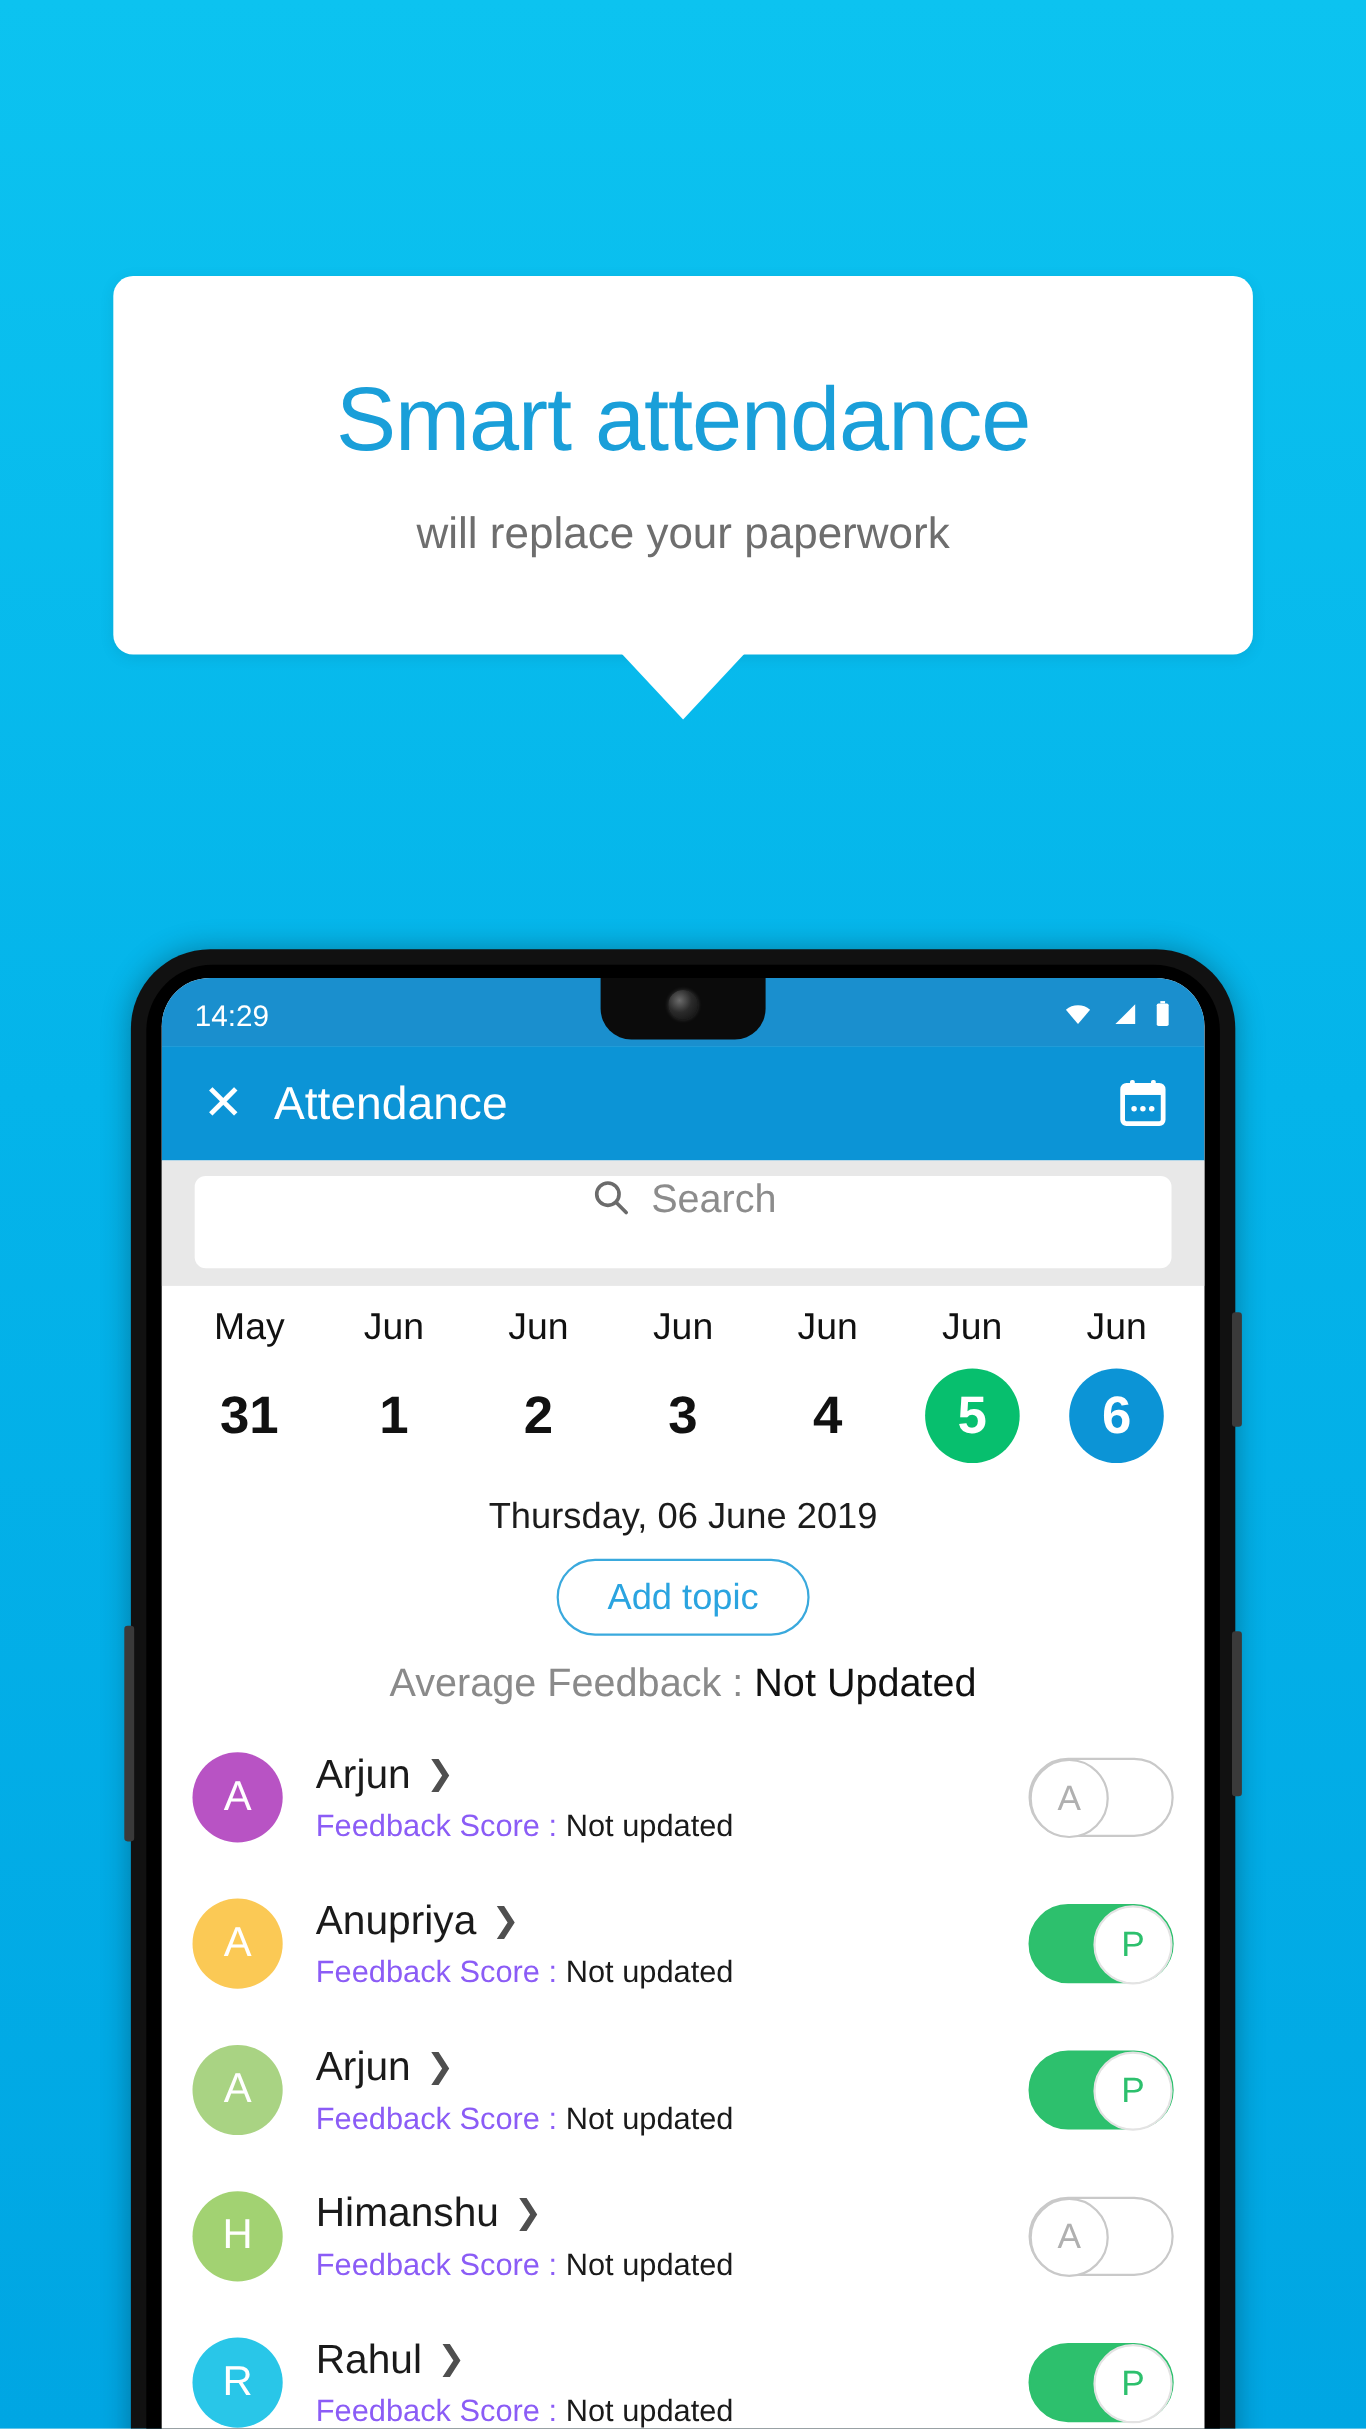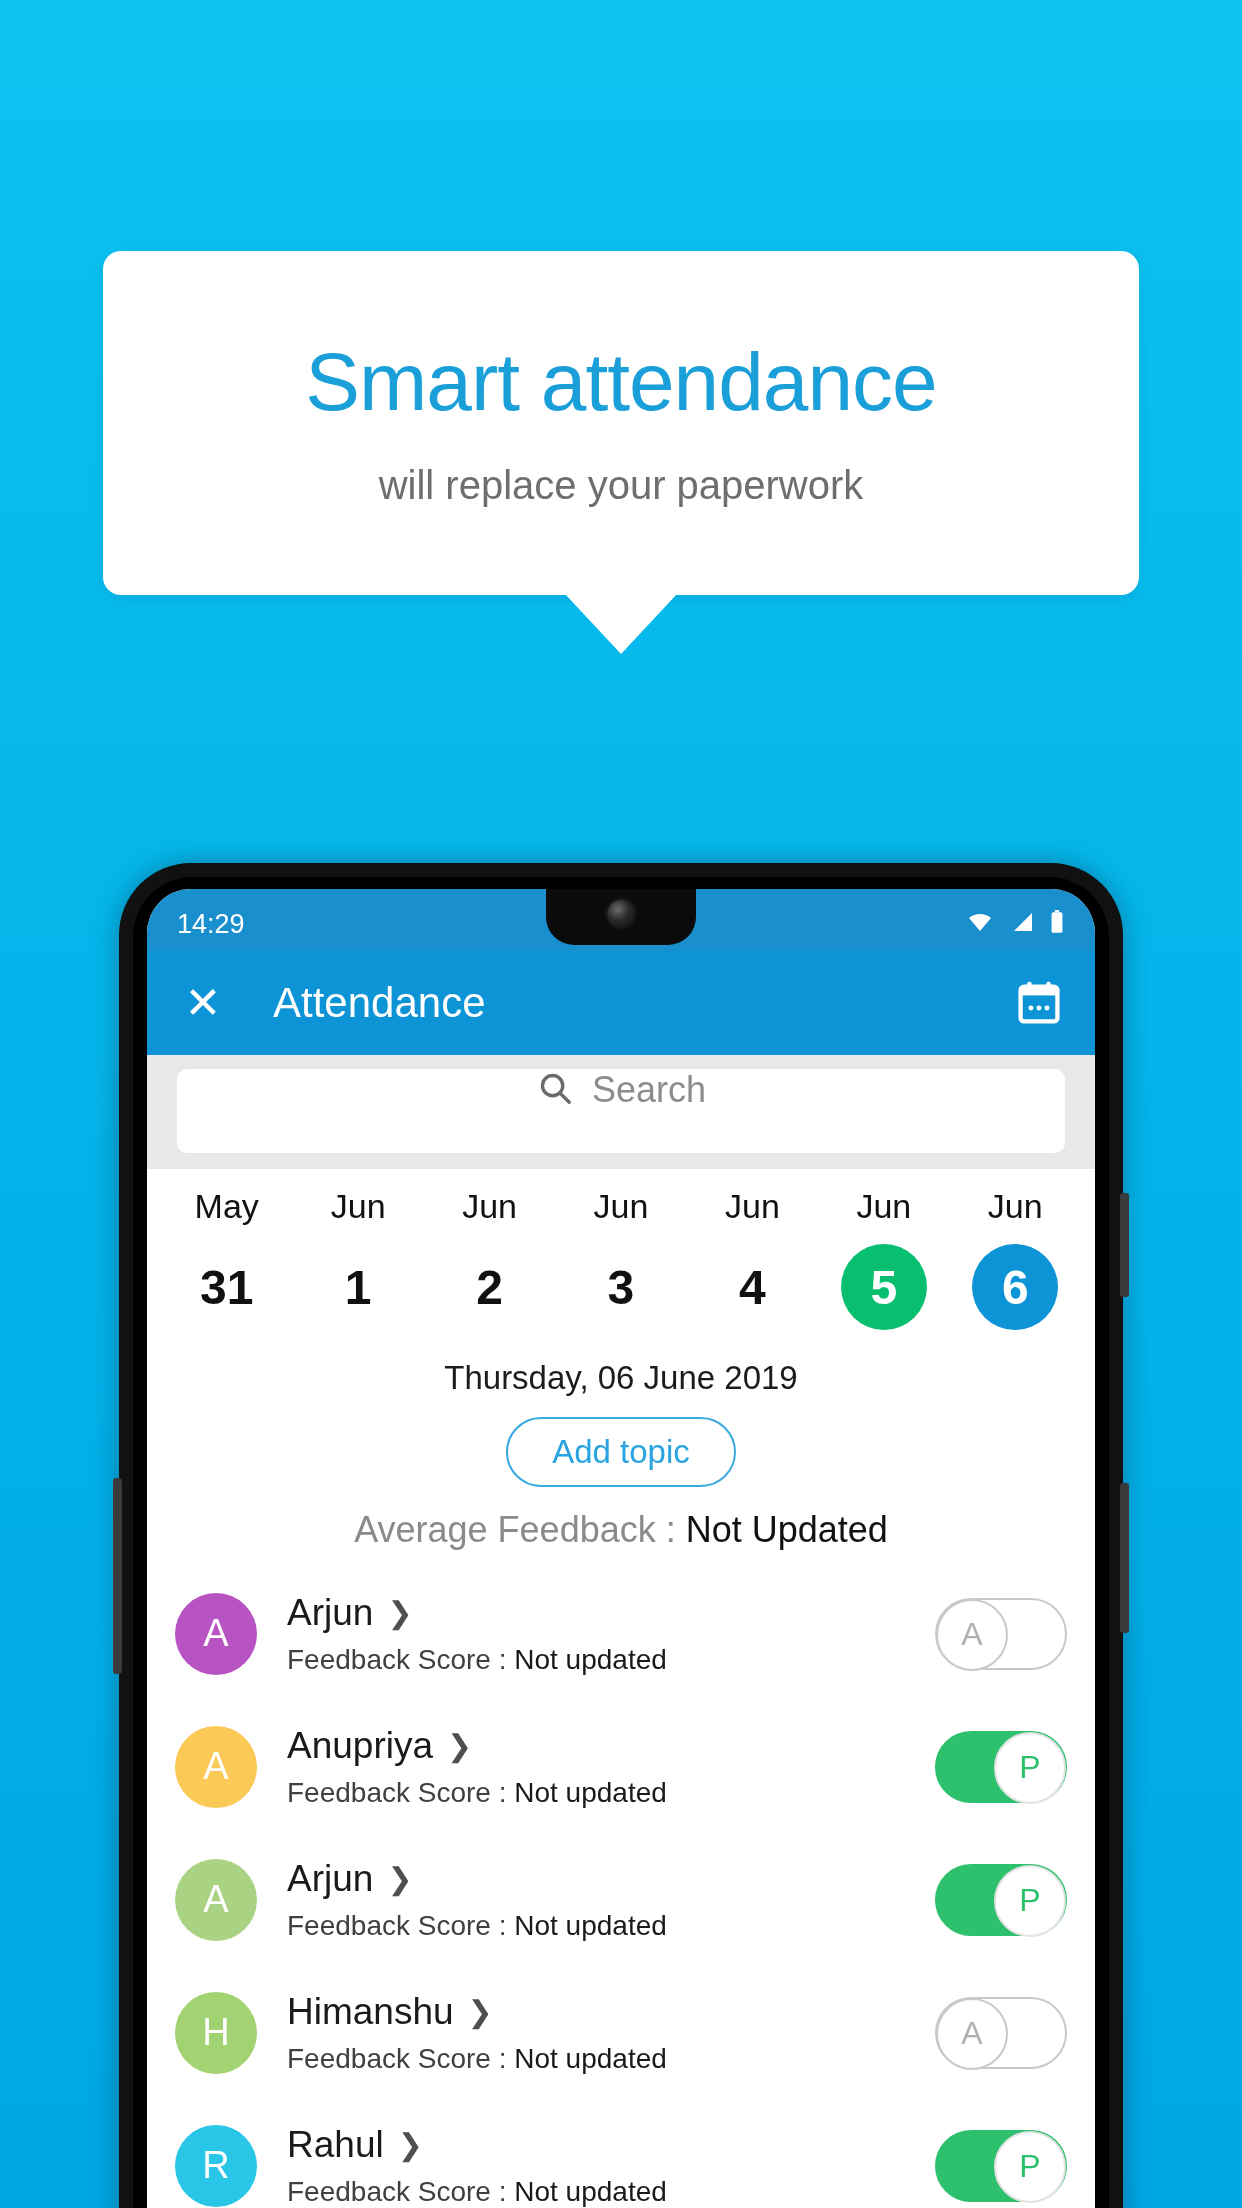--- a/index.html
+++ b/index.html
@@ -169,21 +169,21 @@
     justify-content: center;
     color: #ffffff;
     font-size: 44px;
     font-weight: 300;
     line-height: 1;
   }
   .appbar-title {
     color: #ffffff;
     font-size: 42px;
     font-weight: 400;
-    margin-left: 44px;
+    margin-left: 20px;
     flex: 1;
   }
   .appbar-cal { width: 52px; height: 52px; }
 
   
   .search-wrap {
     background: #e8e8e8;
     padding: 14px 30px 16px 30px;
     box-sizing: border-box;
   }
@@ -289,21 +289,21 @@
     align-items: center;
     gap: 14px;
   }
   .row-name {
     font-size: 37px;
     color: #1a1a1a;
     font-weight: 400;
   }
   .chev { color: #4f4f4f; font-size: 30px; line-height: 1; }
   .row-sub { margin-top: 10px; font-size: 28px; }
-  .row-sub .lbl { color: #404040; }
+  .row-sub .lbl { color: #8b5cf6; }
   .row-sub .val { color: #1a1a1a; }
 
   
   .toggle {
     width: 132px;
     height: 72px;
     border-radius: 36px;
     position: relative;
     flex-shrink: 0;
     box-sizing: border-box;

